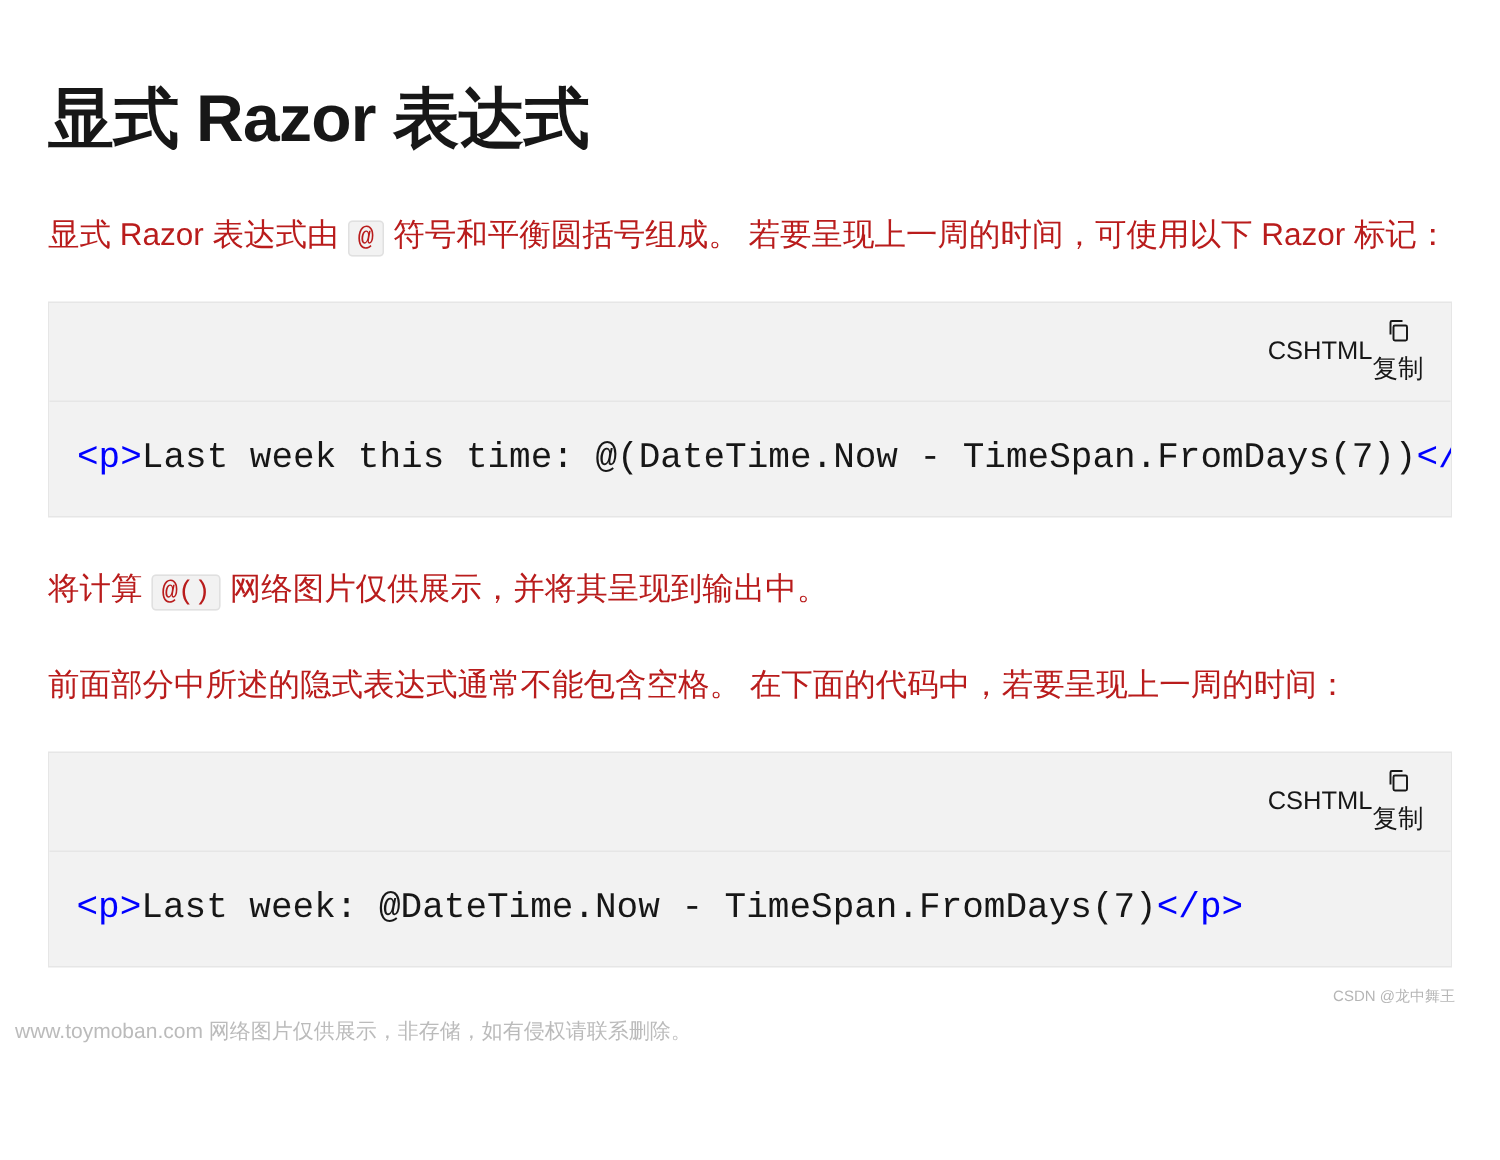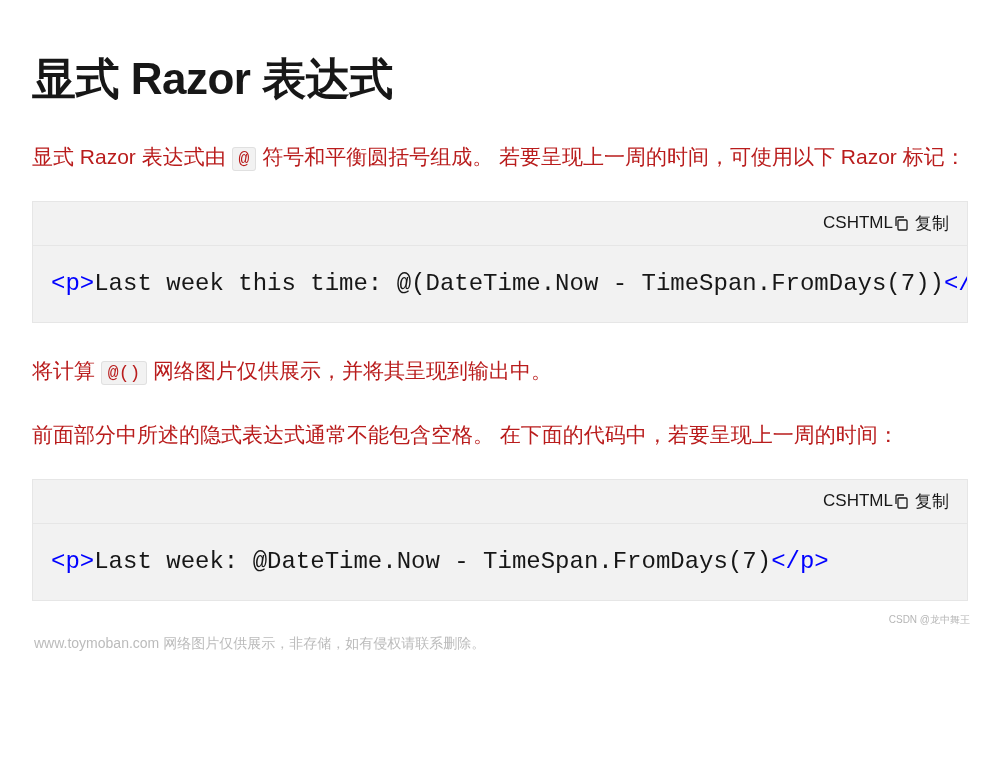--- a/index.html
+++ b/index.html
@@ -55,20 +55,21 @@
     .copy-button {
       display: flex;
       align-items: center;
       gap: 6px;
       font-size: 17px;
       color: #171717;
       cursor: pointer;
       background: none;
       border: none;
       font-family: inherit;
+      flex-direction: column;
     }
     .copy-icon {
       width: 16px;
       height: 16px;
     }
     .code-body {
       background: #f2f2f2;
       padding: 20px 18px;
       font-family: Consolas, "Courier New", monospace;
       font-size: 24px;
@@ -83,21 +84,20 @@
       right: 30px;
       color: rgba(120, 120, 120, 0.55);
       font-size: 10px;
     }
     .watermark-left {
       position: absolute;
       bottom: 6px;
       left: 10px;
       color: rgba(170, 170, 170, 0.8);
       font-size: 14px;
-      margin-left: 24px;
     }
   </style>
 </head>
 <body>
 
 <h1>显式 Razor 表达式</h1>
 
 <p class="paragraph">
   <span>显式 Razor 表达式由 </span><code class="inline-code">@</code><span> 符号和平衡圆括号组成。 若要呈现上一周的时间，可使用以下 Razor 标记：</span>
 </p>

